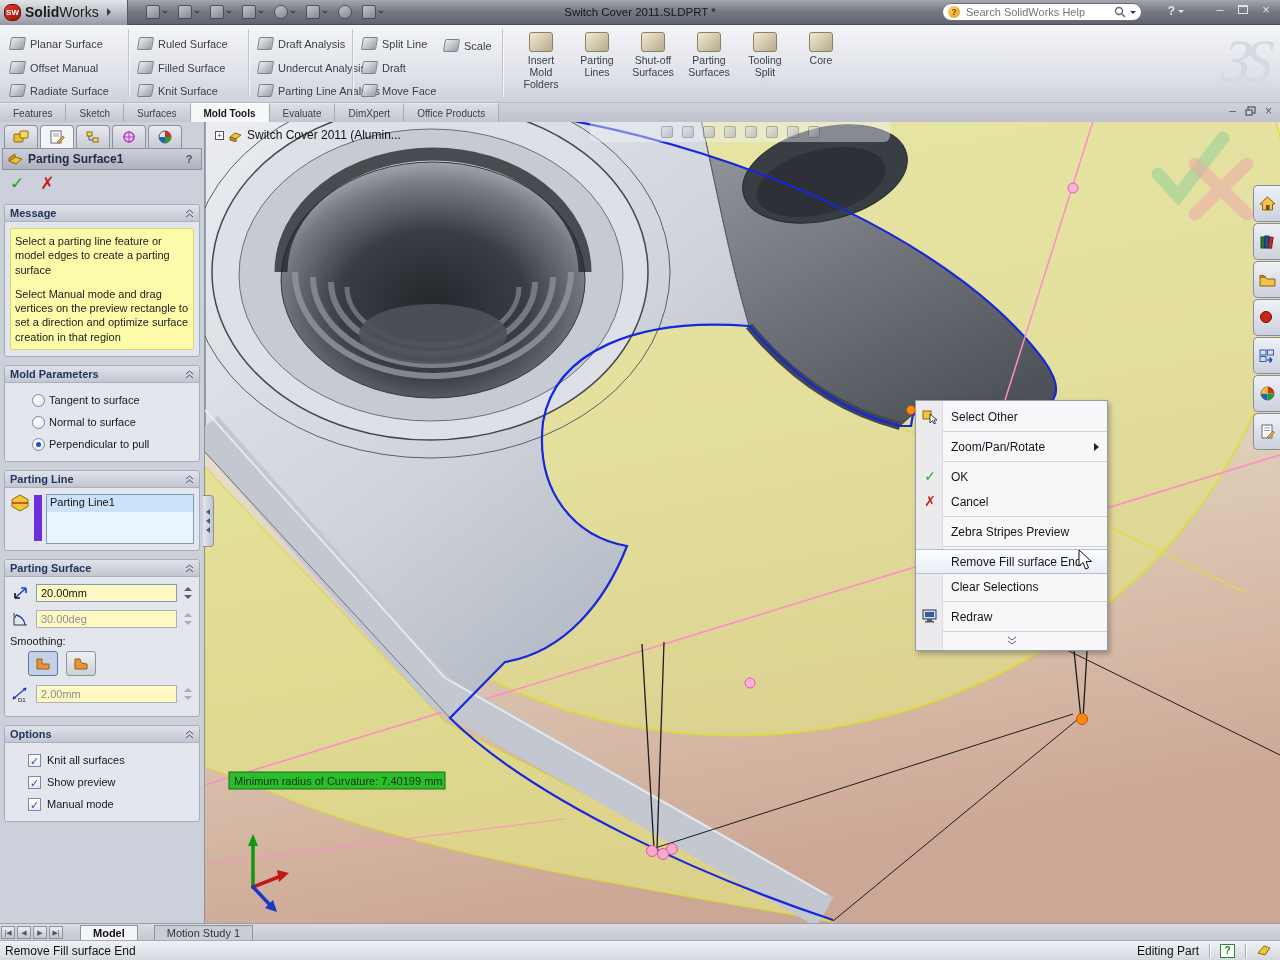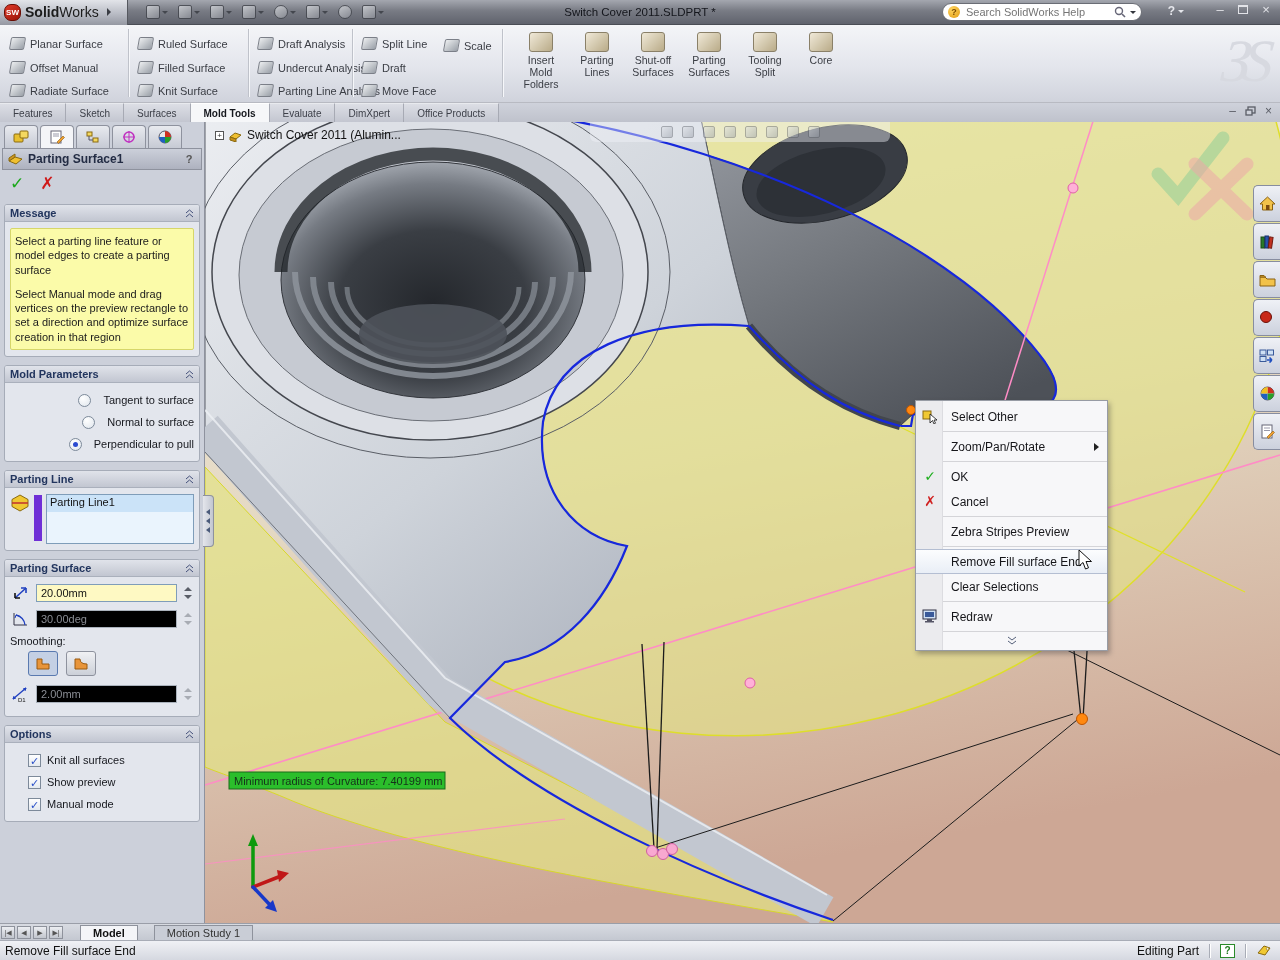--- a/index.html
+++ b/index.html
@@ -73,32 +73,32 @@
   .big-check{color:#1ca81c;font-size:17px;font-weight:bold;}
   .big-cross{color:#cf1a1a;font-size:17px;font-weight:bold;}
   .section{margin:8px 4px 0 4px;border:1px solid #a6acb8;border-radius:3px;background:#e3e6ed;overflow:hidden;}
   .sec-head{height:17px;background:linear-gradient(180deg,#e0e3ea,#c2c6d1);border-bottom:1px solid #aab0bc;
     display:flex;align-items:center;padding:0 5px;}
   .sec-head .sh{flex:1;font-size:11px;font-weight:bold;color:#22355e;}
   .sec-body{padding:6px 5px;}
   .msgbox{background:#fbfba9;border:1px solid #d6d66a;border-radius:2px;padding:5px 4px;font-size:11px;color:#1c1c1c;line-height:1.3;}
   .msgbox p{margin:0 0 10px 0;}
   .msgbox p:last-child{margin:0;}
-  .radio-row{display:flex;align-items:center;gap:12px;height:22px;padding-left:22px;justify-content:flex-end;}
+  .radio-row{display:flex;align-items:center;gap:4px;height:22px;padding-left:22px;}
   .radio{width:13px;height:13px;border-radius:7px;border:1px solid #7d8a9a;background:radial-gradient(circle at 35% 30%,#fff,#dfe5ec);position:relative;}
   .radio.sel::after{content:"";position:absolute;left:3px;top:3px;width:5px;height:5px;border-radius:3px;background:#2a4ad0;}
   .radio-label,.chk-label{font-size:11px;color:#16181e;}
   .pl-body{display:flex;gap:4px;align-items:flex-start;}
   .pl-bar{width:8px;height:46px;background:#6f2fd6;margin-top:1px;}
   .pl-list{flex:1;height:50px;background:#eaf4fd;border:1px solid #7f9db9;}
   .pl-sel{height:17px;background:#cbe3f8;font-size:11px;color:#111;padding:1px 3px;}
   .ps-row{display:flex;align-items:center;gap:4px;margin-bottom:6px;}
   .ps-icon{width:22px;height:20px;display:flex;align-items:center;justify-content:center;flex:none;}
   .ps-input{flex:1;height:18px;border:1px solid #7f9db9;background:#fef9c3;font-size:11px;color:#111;display:flex;align-items:center;padding:0 4px;}
-  .ps-input.dis{background:#000000;color:#8a8d94;border-color:#aab2bc;}
+  .ps-input.dis{background:#fef9c3;color:#8a8d94;border-color:#aab2bc;}
   .spin{width:13px;height:18px;display:flex;flex-direction:column;justify-content:space-between;padding:3px 0;}
   .spin .up{width:0;height:0;border-bottom:4px solid #5a5e68;border-left:4px solid transparent;border-right:4px solid transparent;margin:0 auto;}
   .spin .dn{width:0;height:0;border-top:4px solid #5a5e68;border-left:4px solid transparent;border-right:4px solid transparent;margin:0 auto;}
   .spin.dis .up{border-bottom-color:#a8acb4;}
   .spin.dis .dn{border-top-color:#a8acb4;}
   .smooth-label{font-size:11px;color:#16181e;margin:2px 0 4px 0;}
   .smooth-btns{display:flex;gap:8px;padding-left:18px;margin-bottom:8px;}
   .sbtn{width:30px;height:25px;border:1px solid #8e929e;border-radius:3px;background:linear-gradient(180deg,#f0f1f4,#ccd0d8);
     display:flex;align-items:center;justify-content:center;}
   .sbtn.pressed{background:#c4d0e4;border-color:#5a7ab0;}

